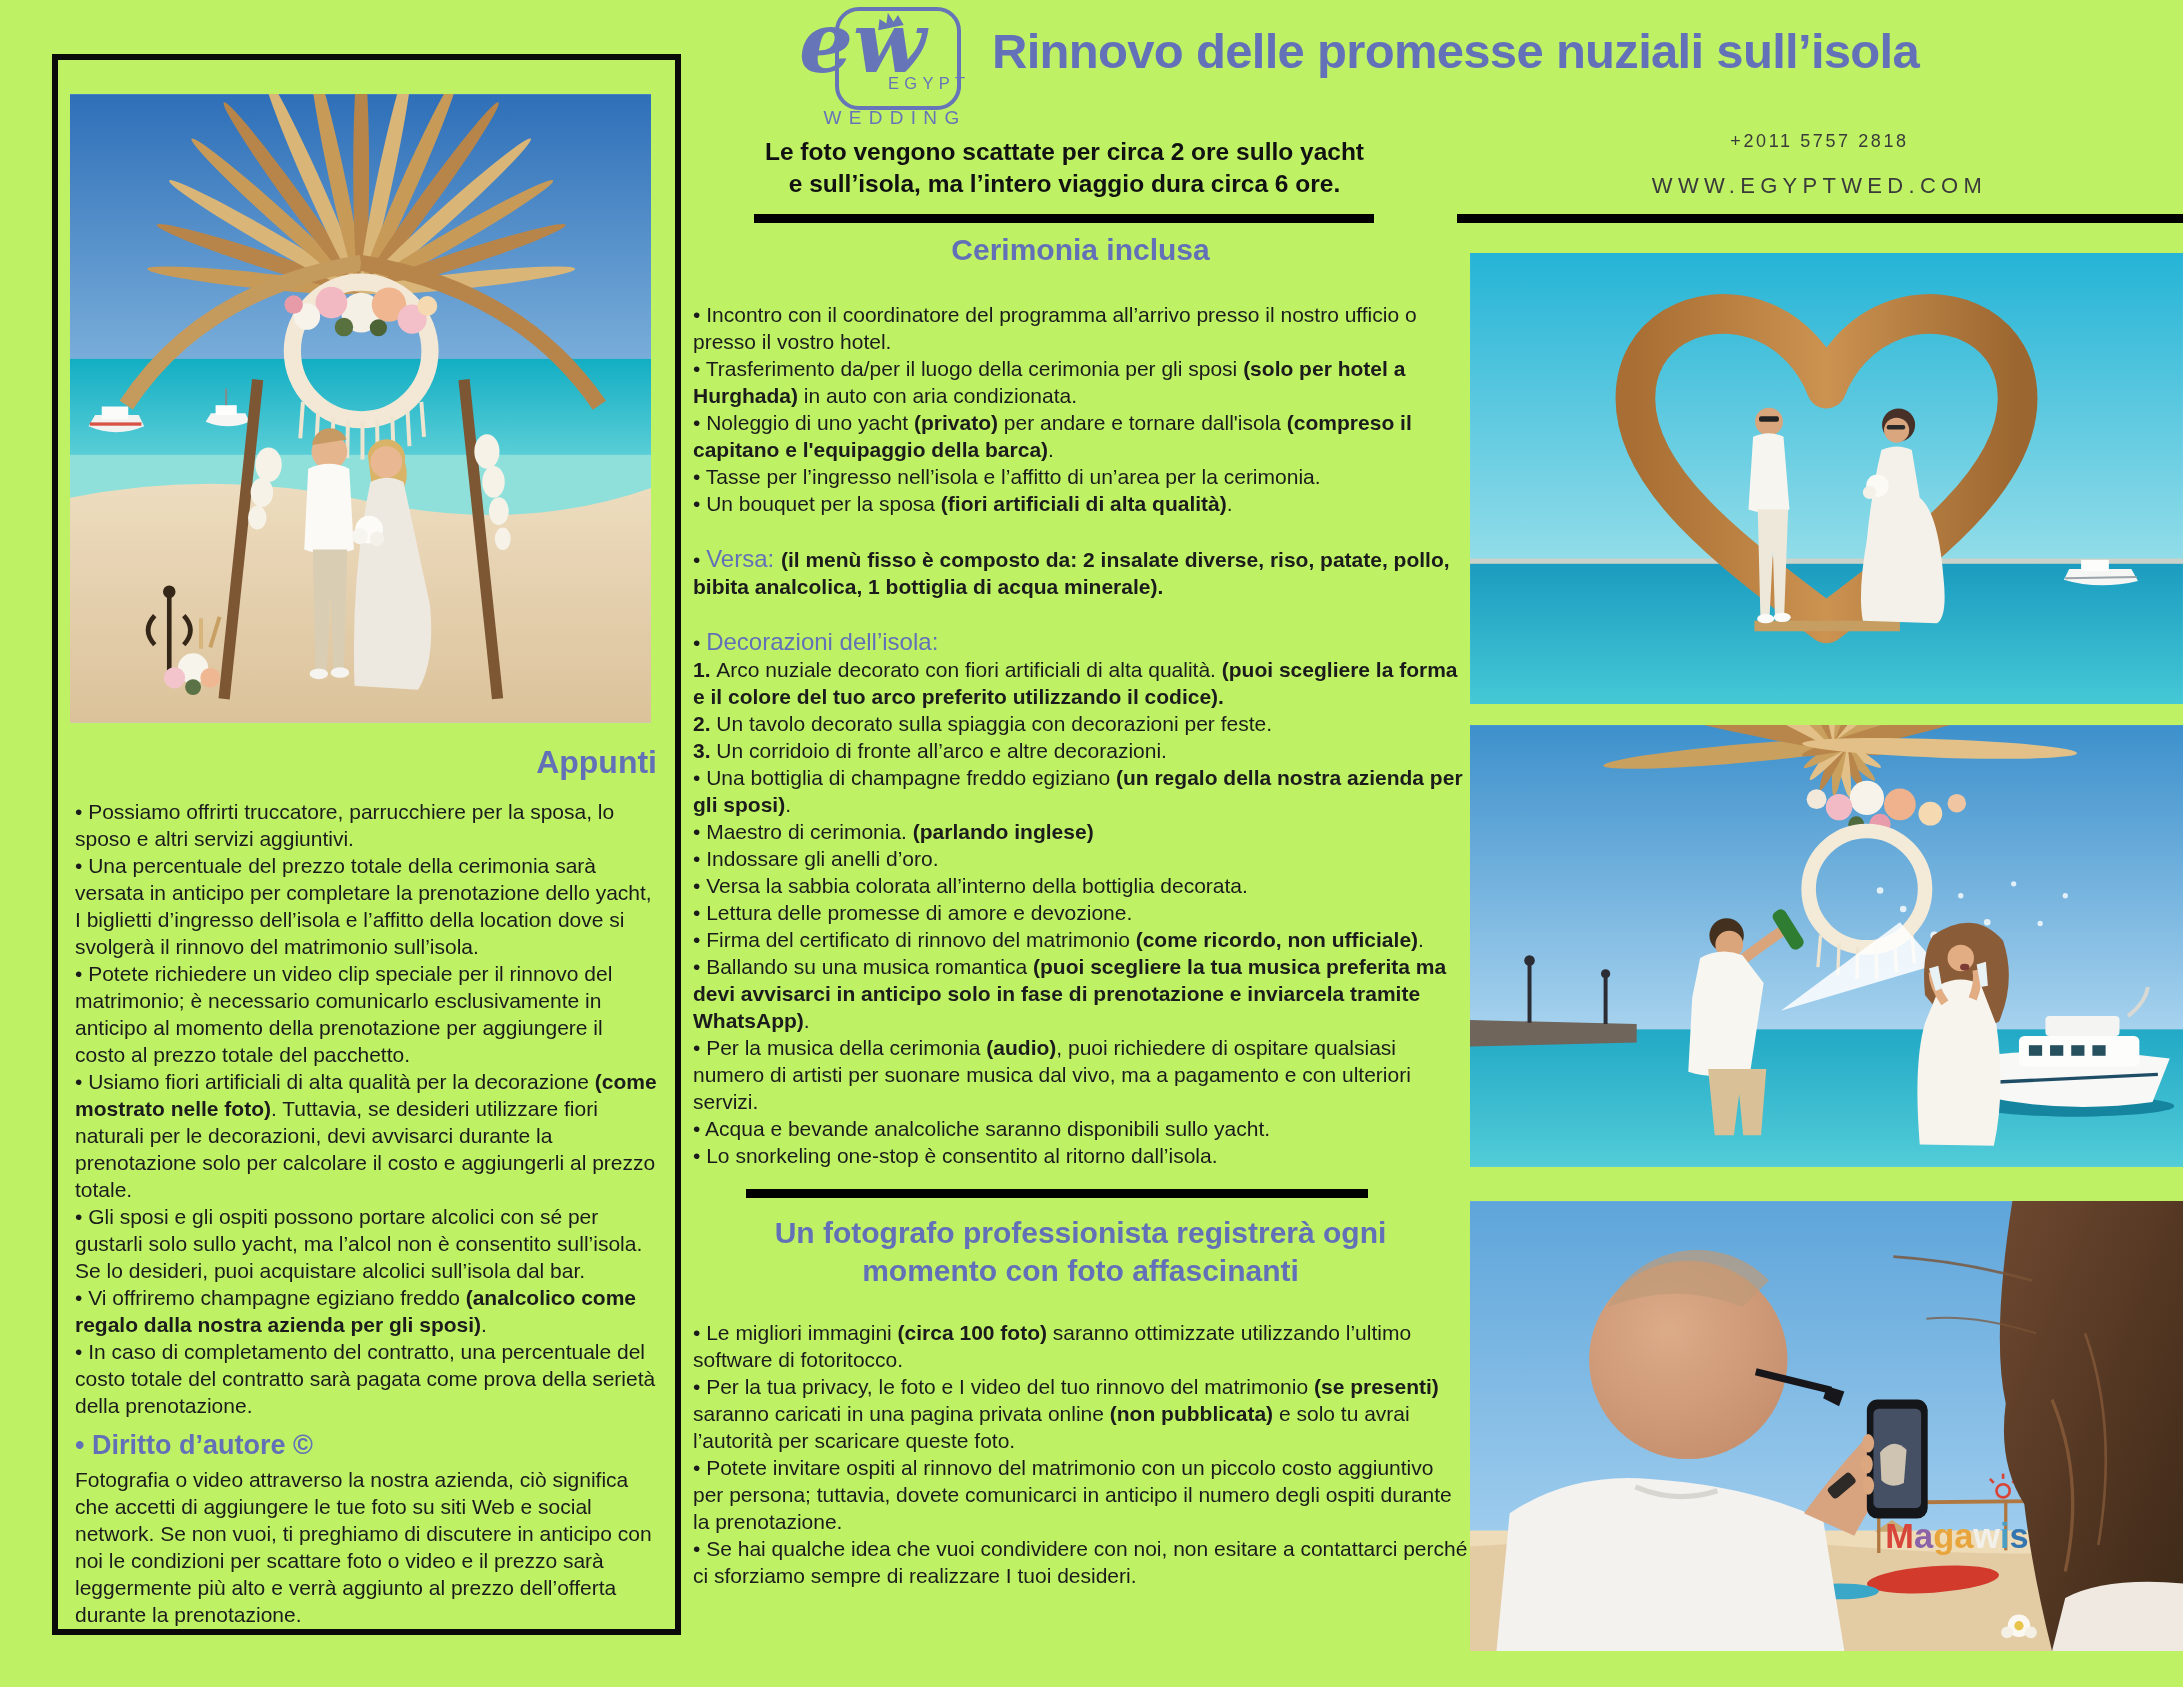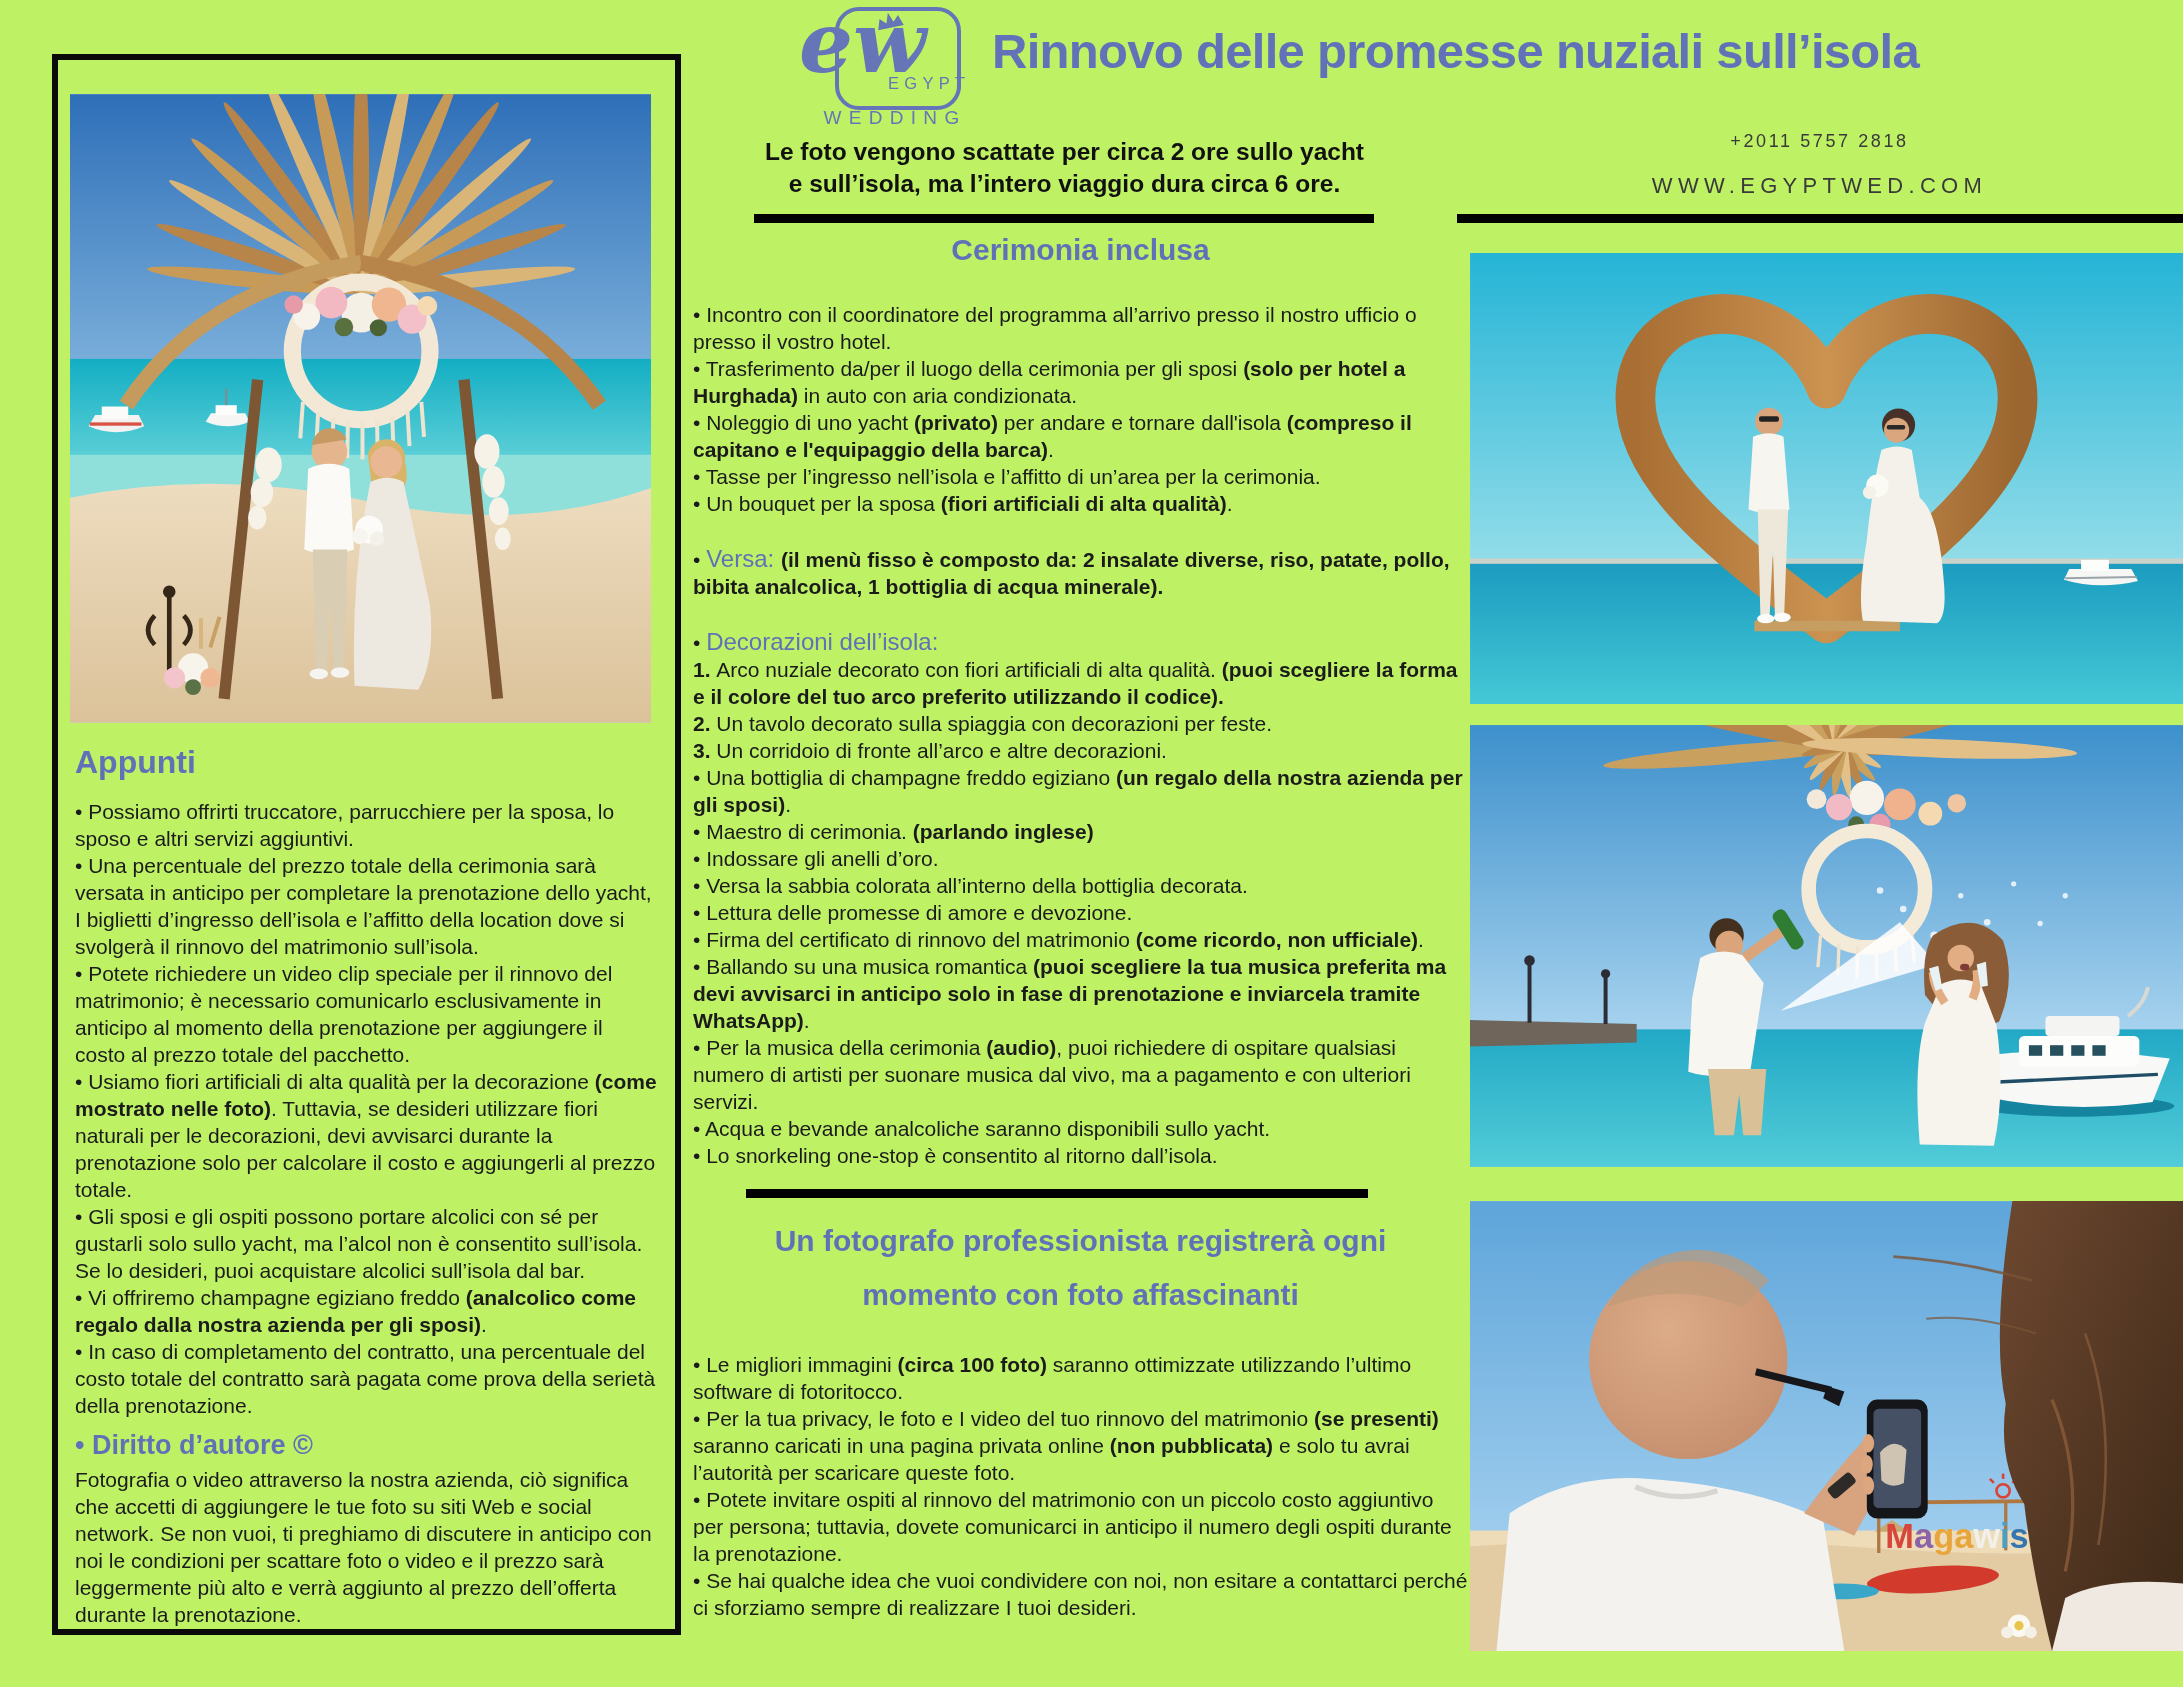--- a/index.html
+++ b/index.html
@@ -24,31 +24,31 @@
   .contact .site{font-size:22px;letter-spacing:5.3px;}
   .bar{position:absolute;background:#000;height:8.6px;}
   #bar-left{left:754px;top:214px;width:620px;}
   #bar-right{left:1457px;top:214px;width:726px;}
   
   .left-box{position:absolute;left:52px;top:54px;width:617px;height:1569px;
             border:6px solid #0a0a0a;}
   .photo-frame{position:absolute;overflow:hidden;background:#bcd6e8;}
   #photo1{left:12px;top:34px;width:581px;height:629px;}
   .left-text{position:absolute;left:17px;top:684px;width:582px;}
-  .h-appunti{margin:0 0 17px 0;text-align:left;font-size:32px;font-weight:bold;color:#6271b7;}
+  .h-appunti{margin:0 0 17px 0;text-align:right;font-size:32px;font-weight:bold;color:#6271b7;}
   .para{margin:0;font-size:21px;line-height:27px;color:#1b1b1b;text-align:left;}
   .para .bd{font-weight:bold;}
   .para .bl{color:#6271b7;font-size:24px;line-height:27px;}
   .copy-title{margin:10.6px 0 5.3px 0;font-size:27px;font-weight:bold;color:#6271b7;}
   
   .mid{position:absolute;left:693px;top:233px;width:775px;}
   .h-cerimonia{margin:0 0 34px 0;text-align:center;font-size:30px;font-weight:bold;color:#6271b7;}
   .block-gap{margin-top:28px;}
   .mid-divider{margin:20px 0 16px 53px;width:622px;height:8.6px;background:#000;}
-  .h-photog{margin:0 auto;width:96%;text-align:center;font-size:30px;line-height:54px;
+  .h-photog{margin:0 auto;width:96%;text-align:center;font-size:30px;line-height:38px;
             font-weight:bold;color:#6271b7;}
   .photog-list{margin-top:29px;}
   
   #photo2{left:1470px;top:253px;width:713px;height:451px;}
   #photo3{left:1470px;top:725px;width:713px;height:442px;}
   #photo4{left:1470px;top:1201px;width:713px;height:450px;}
   svg{display:block;}
 </style>
 </head>
 <body>

